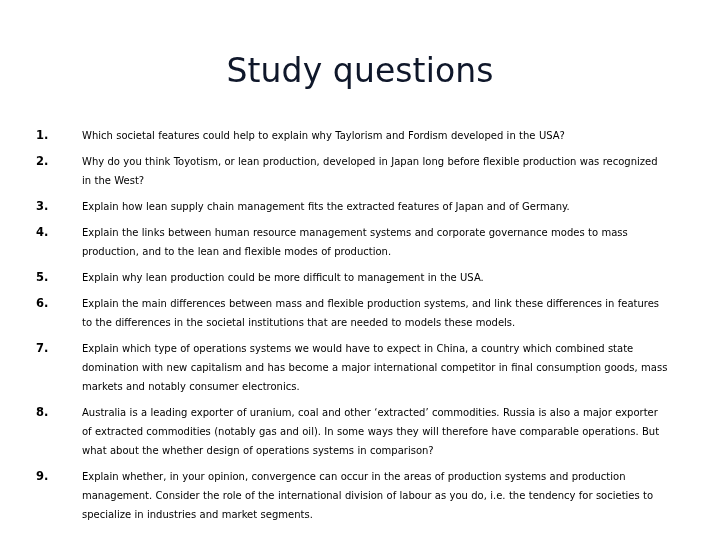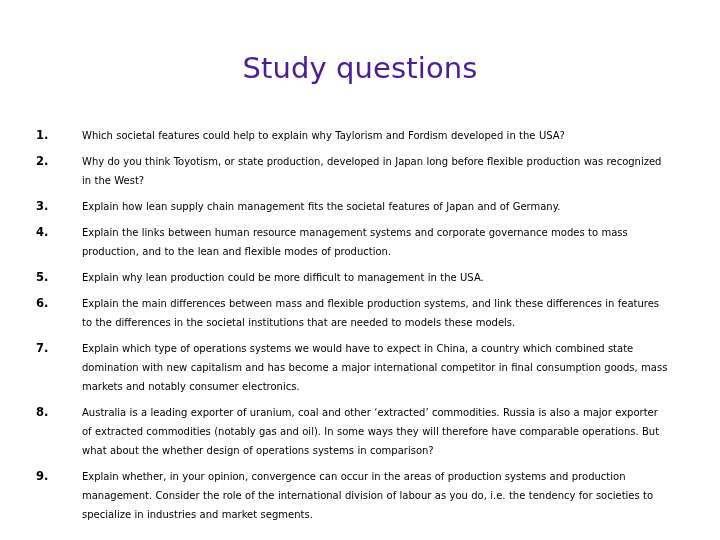--- a/index.html
+++ b/index.html
@@ -22,25 +22,25 @@
     position: relative;
     box-sizing: border-box;
   }
 
   .slide-title {
     position: absolute;
     top: 52px;
     left: 0;
     width: 720px;
     text-align: center;
-    font-size: 29px;
+    font-size: 33px;
     font-weight: 400;
     line-height: 1.15;
     letter-spacing: 0.1px;
-    color: #4c1d95;
+    color: #0f172a;
   }
 
   .questions-list {
     position: absolute;
     top: 126px;
     left: 36px;
     width: 648px;
     list-style: none;
     margin: 0;
     padding: 0;
@@ -81,26 +81,26 @@
 
   <ol class="questions-list">
 
     <li class="question-item">
       <span class="question-number">1.</span>
       <span class="question-text">Which societal features could help to explain why Taylorism and Fordism developed in the USA?</span>
     </li>
 
     <li class="question-item">
       <span class="question-number">2.</span>
-      <span class="question-text">Why do you think Toyotism, or state production, developed in Japan long before flexible production was recognized in the West?</span>
+      <span class="question-text">Why do you think Toyotism, or lean production, developed in Japan long before flexible production was recognized in the West?</span>
     </li>
 
     <li class="question-item">
       <span class="question-number">3.</span>
-      <span class="question-text">Explain how lean supply chain management fits the societal features of Japan and of Germany.</span>
+      <span class="question-text">Explain how lean supply chain management fits the extracted features of Japan and of Germany.</span>
     </li>
 
     <li class="question-item">
       <span class="question-number">4.</span>
       <span class="question-text">Explain the links between human resource management systems and corporate governance modes to mass production, and to the lean and flexible modes of production.</span>
     </li>
 
     <li class="question-item">
       <span class="question-number">5.</span>
       <span class="question-text">Explain why lean production could be more difficult to management in the USA.</span>

